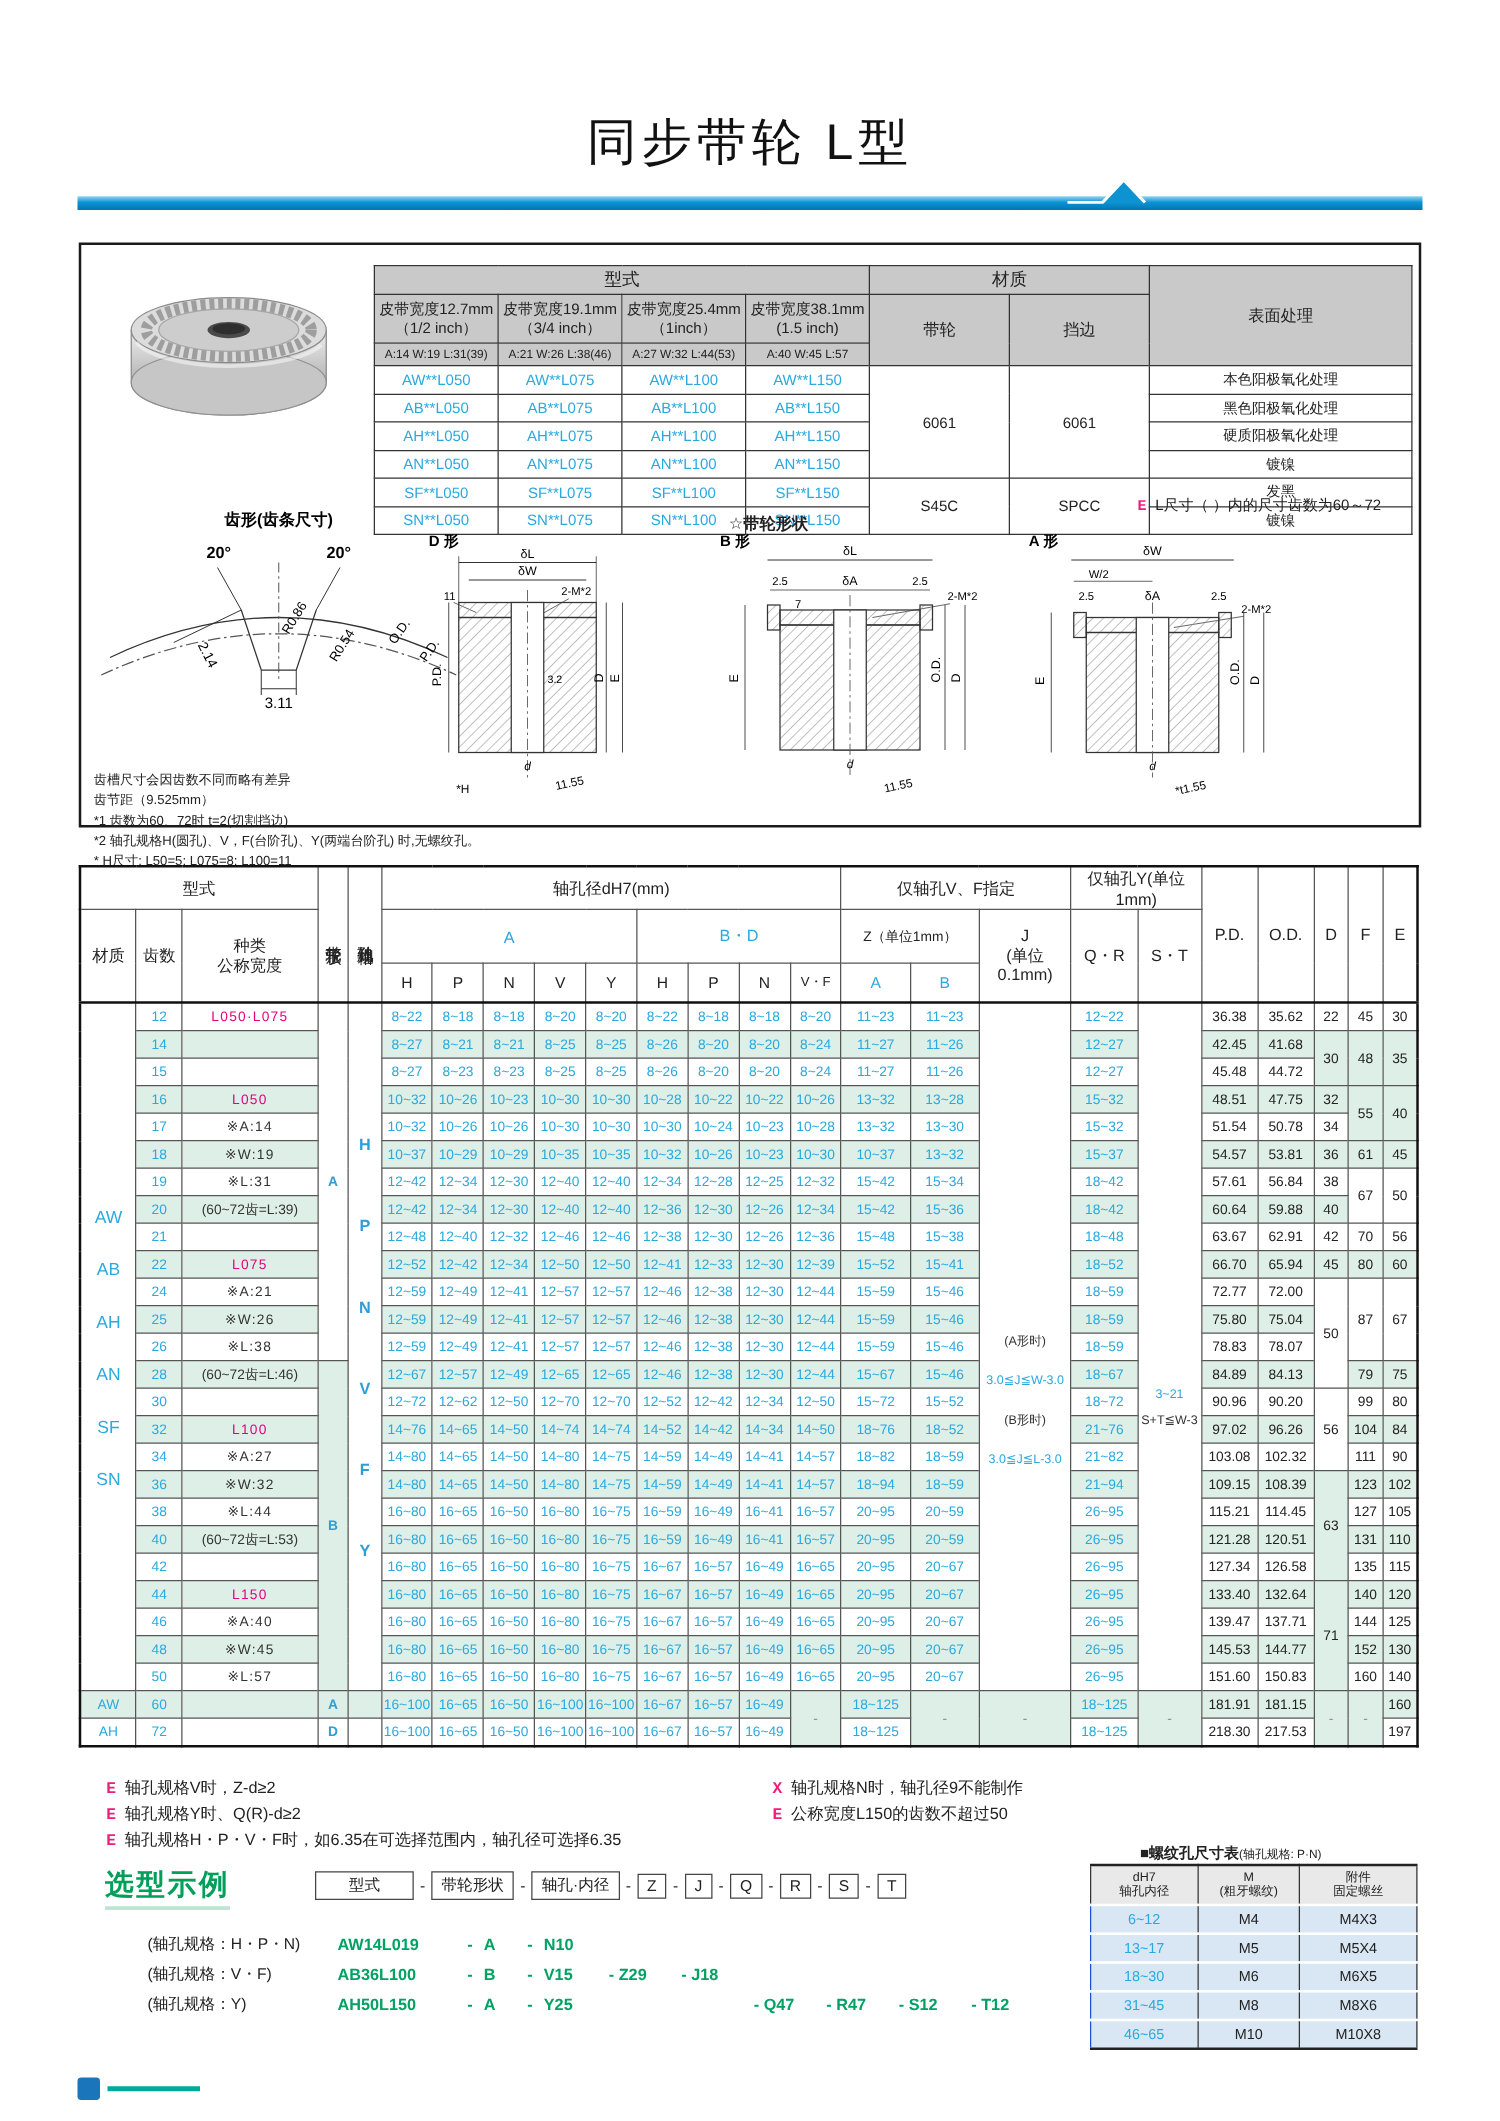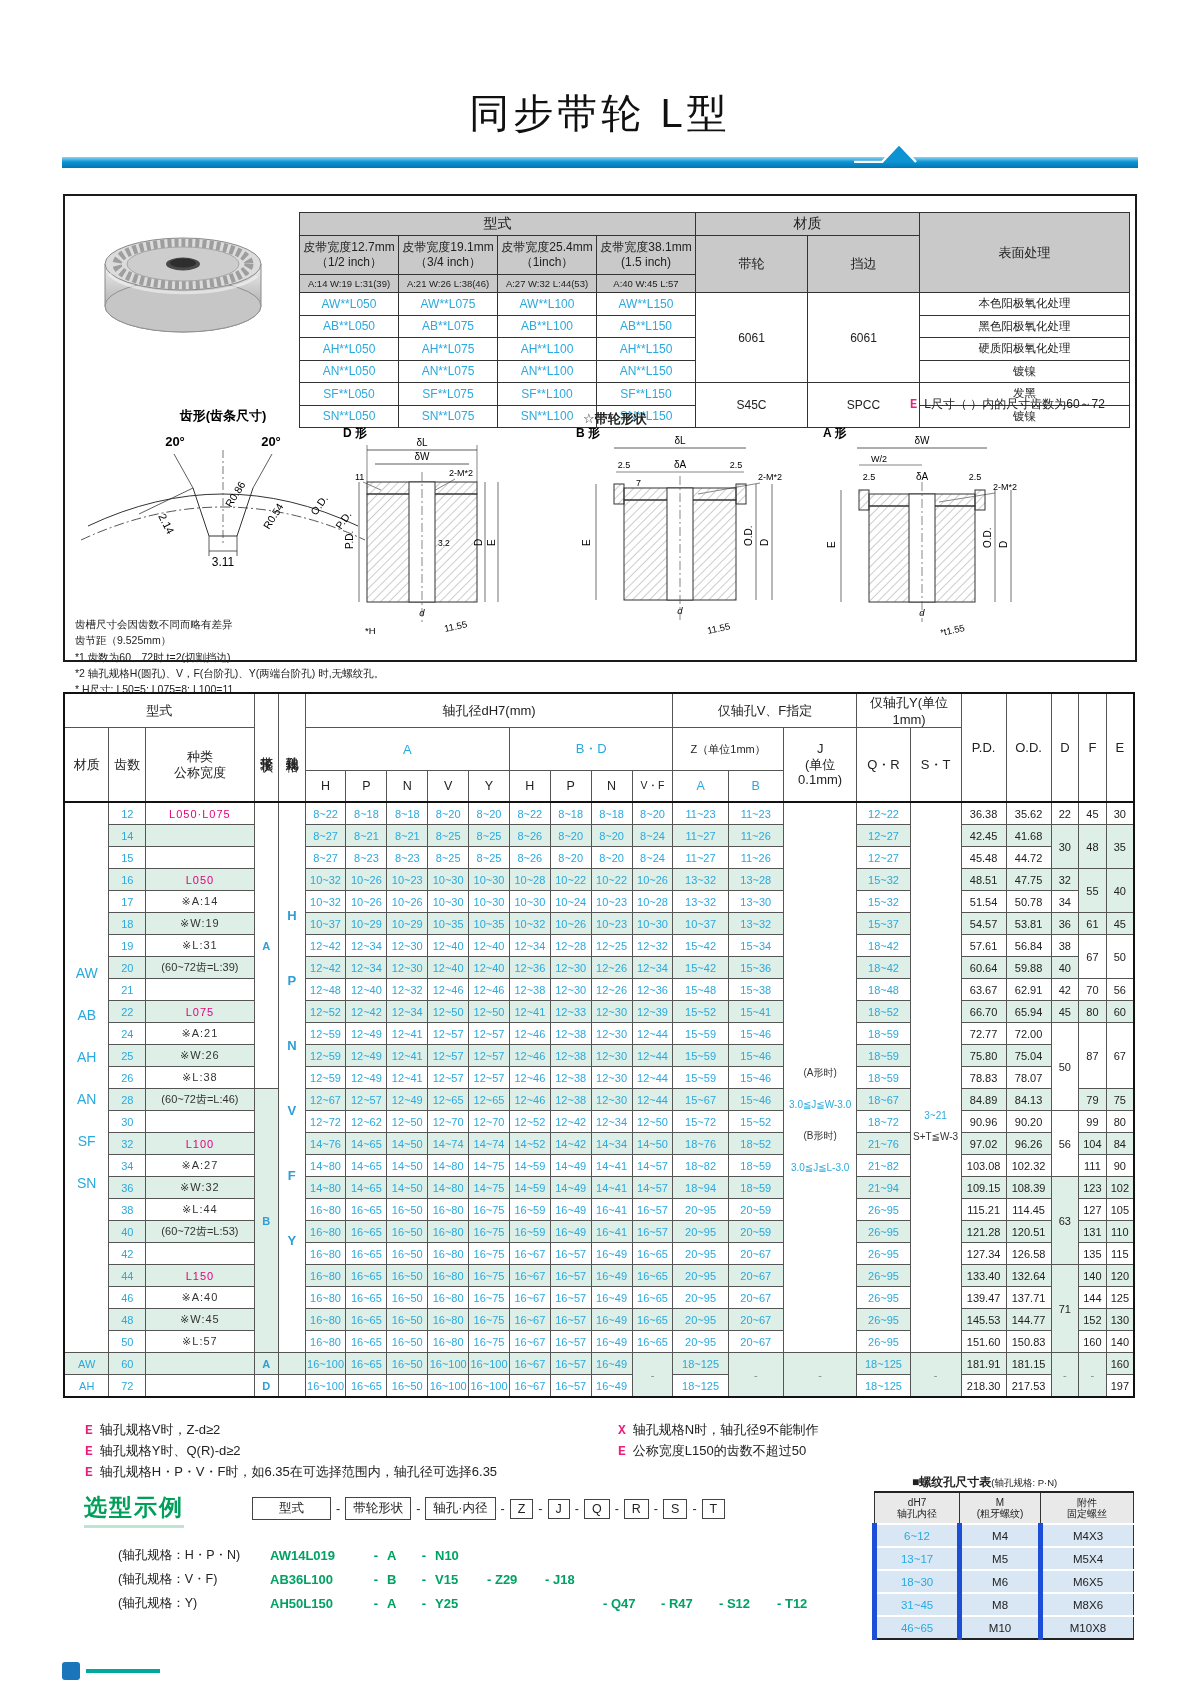--- a/index.html
+++ b/index.html
@@ -73,21 +73,21 @@
   .ex-dash{width:22px;text-align:center}
   .ex-shape{width:26px}
   .ex-bore{width:52px}
   .ex-z,.ex-j,.ex-q,.ex-r,.ex-s{width:58px}
   .ex-t{width:58px}
   
   #screw-title{left:912px;top:1474px;font-size:12px;font-weight:bold}
   #screw-title .small{font-size:9.5px;font-weight:normal}
   #screw-table{position:absolute;left:872px;top:1491px;width:262px;border-top:2px solid #222;border-bottom:2px solid #222}
   #screw-table th{font-weight:normal;font-size:10px;line-height:1.15;background:#e9e9e9;border:1px solid #333;height:28px;white-space:pre-line}
-  #screw-table td{background:#d9e7f4;border-left:5px solid #1d4ed8;border-right:1px solid #333;border-top:2px solid #fff;
+  #screw-table td{background:#d9e7f4;border-left:1px solid #1d4ed8;border-right:1px solid #333;border-top:2px solid #fff;
                   text-align:center;font-size:11.5px;height:19px}
   #screw-table td.rng{color:#2aa9de}
   
   #footer-sq{left:62px;top:1662px;width:18px;height:18px;background:#1b75bb;border-radius:3px}
   #footer-line{left:86px;top:1669px;width:74px;height:4px;background:#00a99d}
 </style>
 </head>
 <body>
 
 <div class="abs" id="page-title">同步带轮 L型</div>

